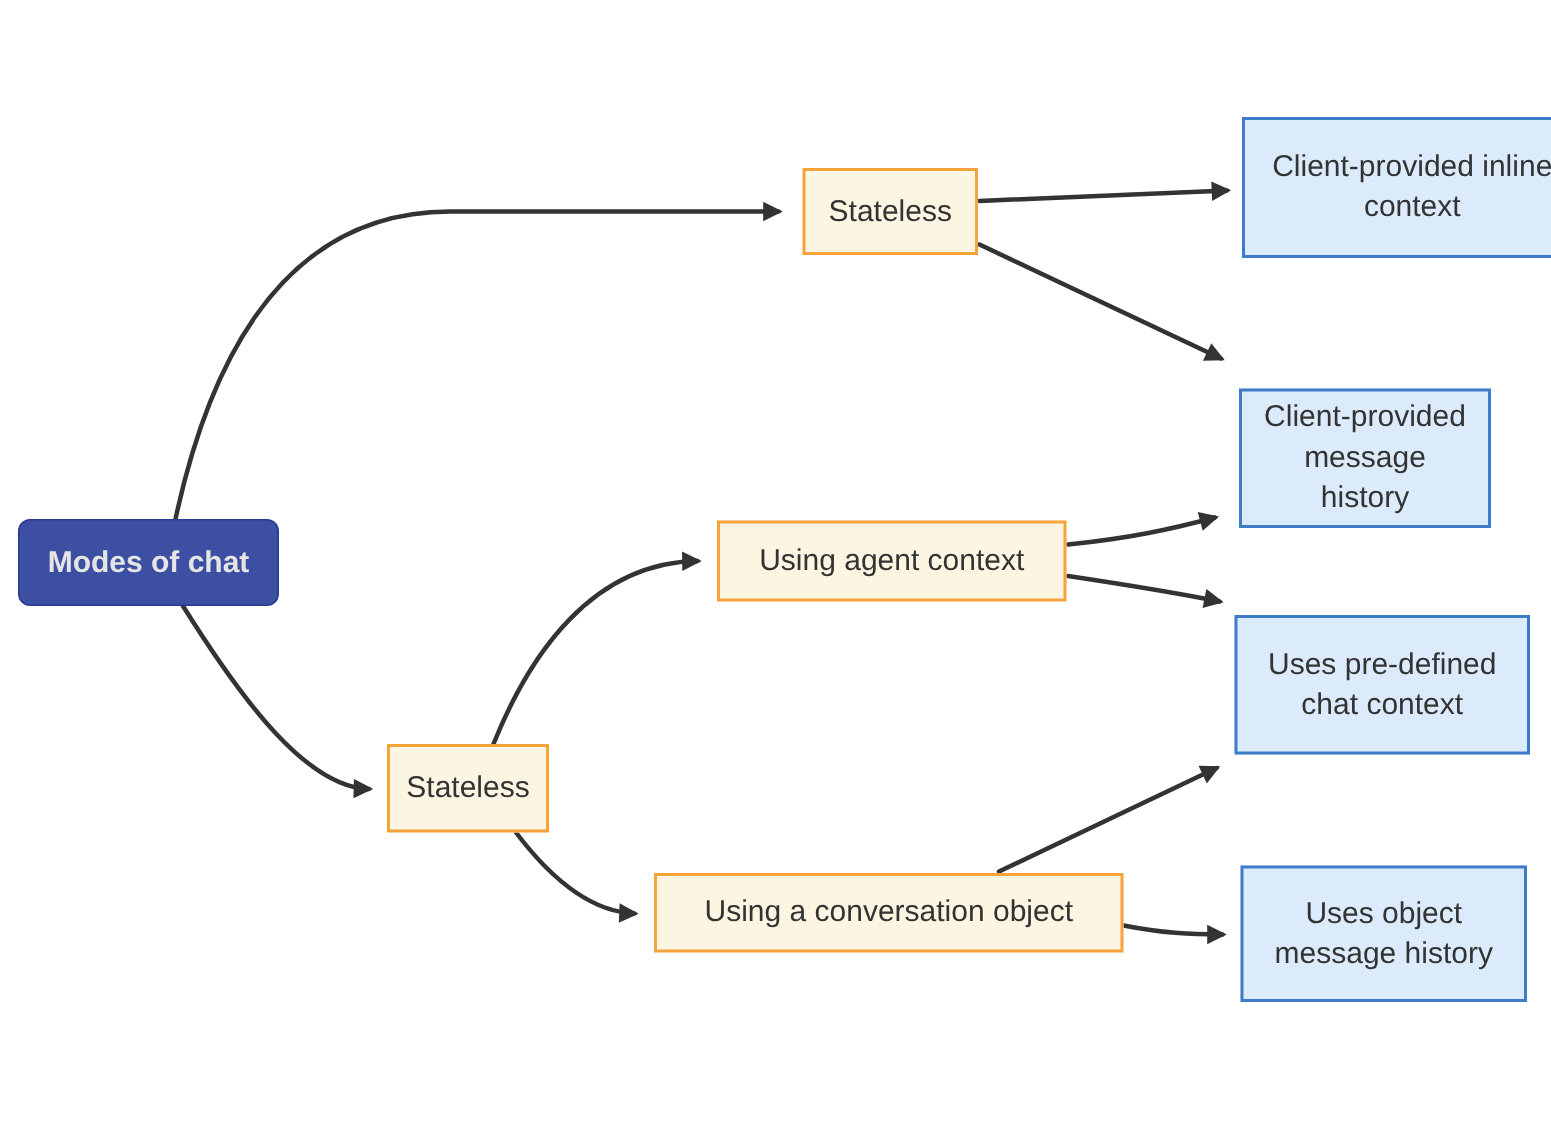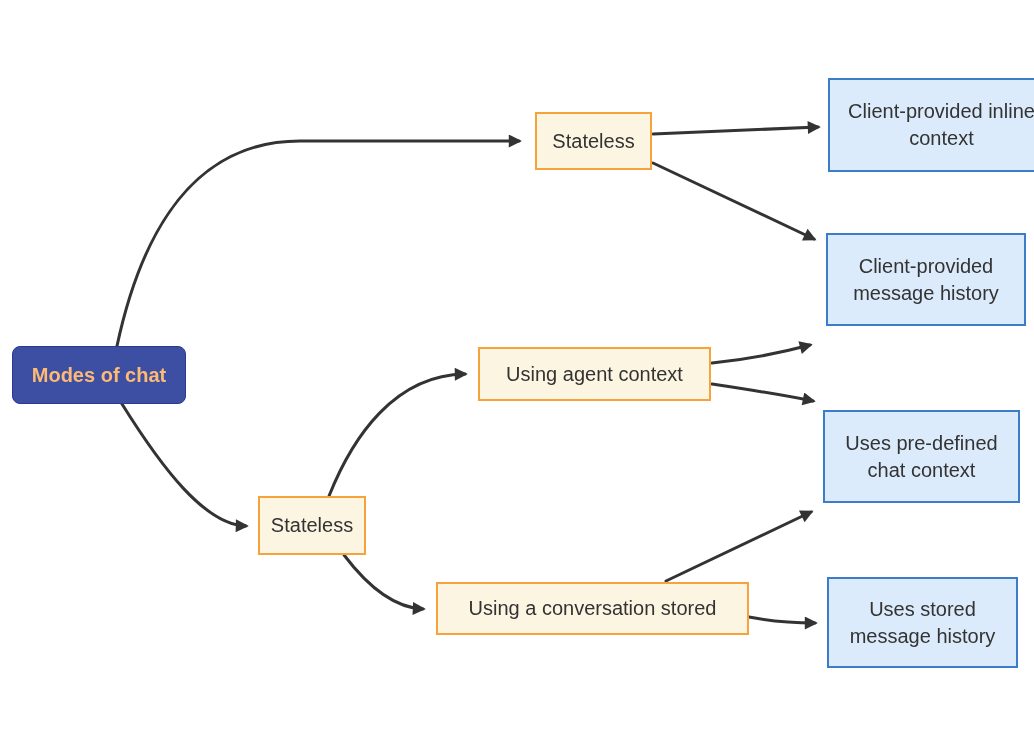--- a/index.html
+++ b/index.html
@@ -30,21 +30,21 @@
     justify-content: center;
     text-align: center;
     font-size: 20px;
     color: #333333;
     line-height: 27px;
   }
   .node-root {
     background: #3C4FA3;
     border: 1.5px solid #2B3990;
     border-radius: 8px;
-    color: #fdba74;
+    color: #e5e5e5;
     font-weight: bold;
     white-space: nowrap;
   }
   .node-branch {
     background: #FCF5E2;
     border: 2px solid #F6A33C;
     white-space: nowrap;
   }
   .node-leaf {
     background: #DCEBFB;
@@ -85,32 +85,32 @@
 
   <div class="node node-branch" style="left:258px; top:496px; width:108px; height:59px;">
     <span>Stateless</span>
   </div>
 
   <div class="node node-branch" style="left:478px; top:347px; width:233px; height:54px;justify-content:center;">
     <span>Using agent context</span>
   </div>
 
   <div class="node node-branch" style="left:436px; top:582px; width:313px; height:53px;">
-    <span>Using a conversation stored</span>
+    <span>Using a conversation object</span>
   </div>
 
   <div class="node node-leaf" style="left:828px; top:78px; width:227px; height:94px;">
     <span>Client-provided inline context</span>
   </div>
 
-  <div class="node node-leaf" style="left:826px; top:233px; width:200px; height:93px;">
+  <div class="node node-leaf" style="left:826px; top:259px; width:168px; height:93px;">
     <span>Client-provided message history</span>
   </div>
 
   <div class="node node-leaf" style="left:823px; top:410px; width:197px; height:93px;">
     <span>Uses pre-defined chat context</span>
   </div>
 
   <div class="node node-leaf" style="left:827px; top:577px; width:191px; height:91px;">
-    <span>Uses stored message history</span>
+    <span>Uses object message history</span>
   </div>
 
 </div>
 
 </body></html>

